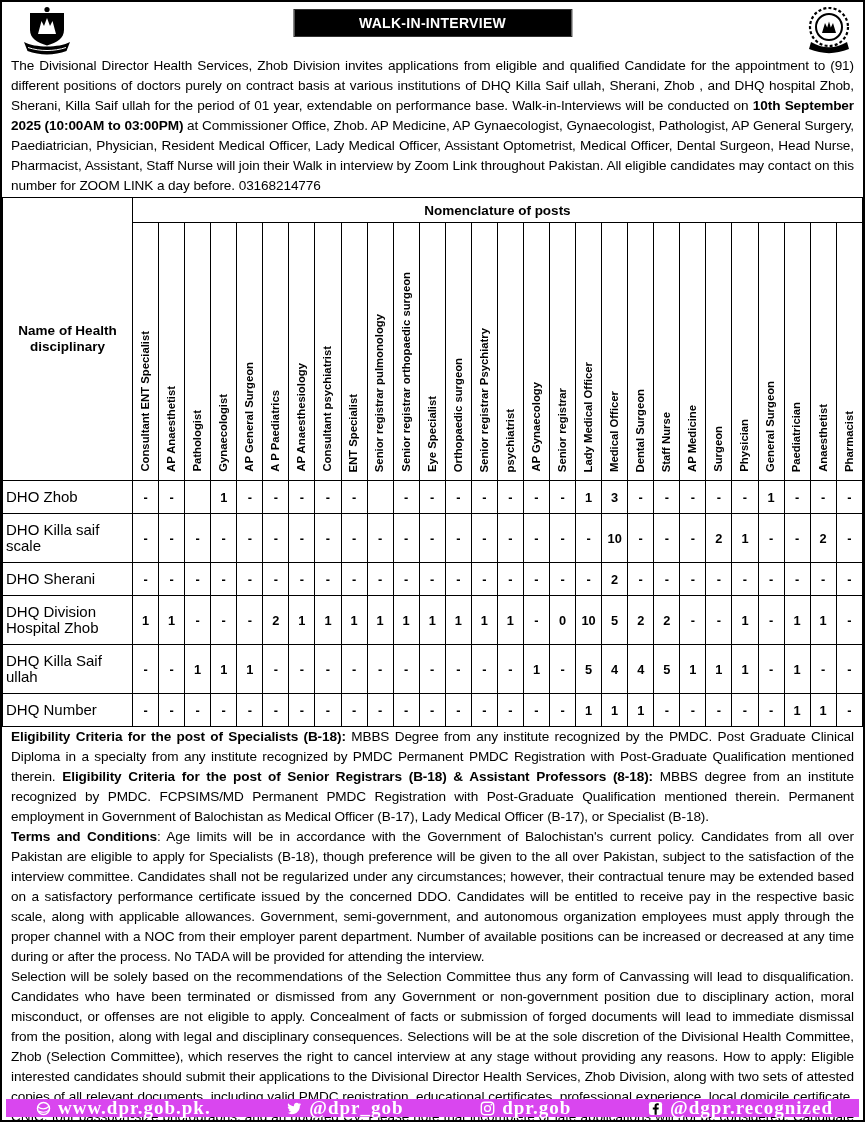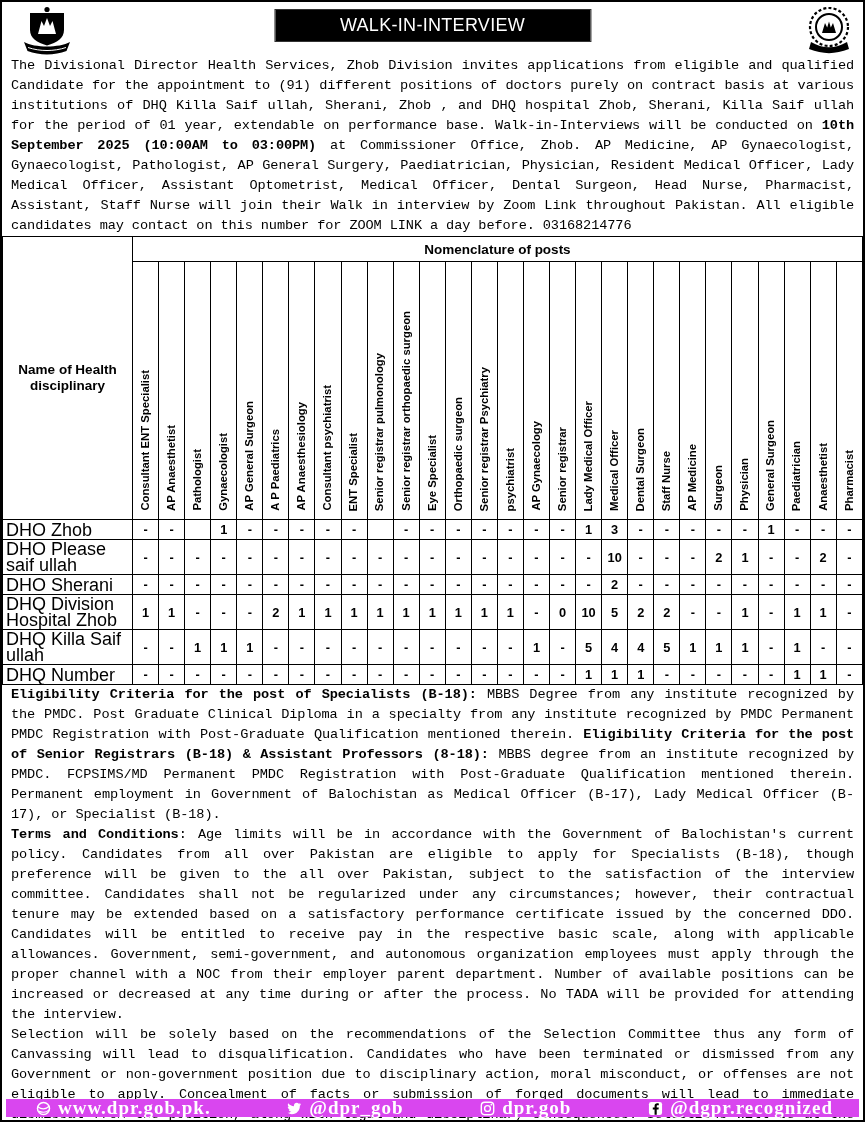--- a/index.html
+++ b/index.html
@@ -9,42 +9,42 @@
     border: 2px solid #000; position: relative; overflow: hidden;
     margin: 0 auto;
   }
   
   .header { position: relative; height: 54px; }
   .logo { position: absolute; top: 4px; }
   .logo-left { left: 14px; }
   .logo-right { right: 6px; }
   .title-bar {
     position: absolute; left: 50%; top: 8px; transform: translateX(-50%);
-    background: #000; color: #fff; font-weight: normal; font-size: 18px;
+    background: #000; color: #fff; font-weight: bold; font-size: 14px;
     letter-spacing: .3px; padding: 5px 65px; white-space: nowrap;
     outline: 1px solid #333;
   }
   
   .para {
     text-align: justify; font-size: 13.6px; line-height: 20px;
-    padding: 0 9px; letter-spacing: -0.1px; font-family: Liberation Mono, monospace;
+    padding: 0 9px; letter-spacing: -0.1px;
   }
   .intro { min-height: 141px; }
   
   table { border-collapse: collapse; width: 100%; table-layout: fixed; }
   th, td { border: 1.5px solid #000; padding: 0; }
   th.corner { width: 130px; font-size: 13.5px; font-weight: bold; line-height: 16px; padding: 2px; }
   th.group { height: 25px; font-size: 13.5px; font-weight: bold; text-align: center; }
   th.vert { height: 258px; vertical-align: bottom; text-align: center; }
   th.vert .vtxt {
     display: inline-block; writing-mode: vertical-rl; transform: rotate(180deg);
     font-size: 11.3px; font-weight: bold; white-space: nowrap; line-height: 1;
     padding: 4px 0 4px 0; max-height: 254px;
   }
-  td.name { font-size: 18px; padding: 1px 3px; line-height: 16px; height: 20px; }
+  td.name { font-size: 15px; padding: 8px 3px; line-height: 16px; height: 20px; }
   td.val  { text-align: center; font-weight: bold; font-size: 12.8px; height: 20px; }
   
   .footer-row {
     display: flex; justify-content: space-between; align-items: flex-end;
     padding: 0 9px 0 9px; height: 46px;
   }
   .prq { font-weight: bold; font-size: 14.5px; padding-bottom: 7px; letter-spacing: -0.2px; margin-left: 12px; }
   .signature-box {
     border: 3px solid #000; text-align: center; font-weight: bold;
     font-size: 14px; line-height: 18px; padding: 2px 16px; margin-right: -3px;
@@ -184,21 +184,21 @@
           <td class="val">-</td>
           <td class="val">-</td>
           <td class="val">-</td>
           <td class="val">-</td>
           <td class="val">1</td>
           <td class="val">-</td>
           <td class="val">-</td>
           <td class="val">-</td>
         </tr>
         <tr>
-          <td class="name">DHO Please saif ullah</td>
+          <td class="name">DHO Killa saif scale</td>
           <td class="val">-</td>
           <td class="val">-</td>
           <td class="val">-</td>
           <td class="val">-</td>
           <td class="val">-</td>
           <td class="val">-</td>
           <td class="val">-</td>
           <td class="val">-</td>
           <td class="val">-</td>
           <td class="val">-</td>

